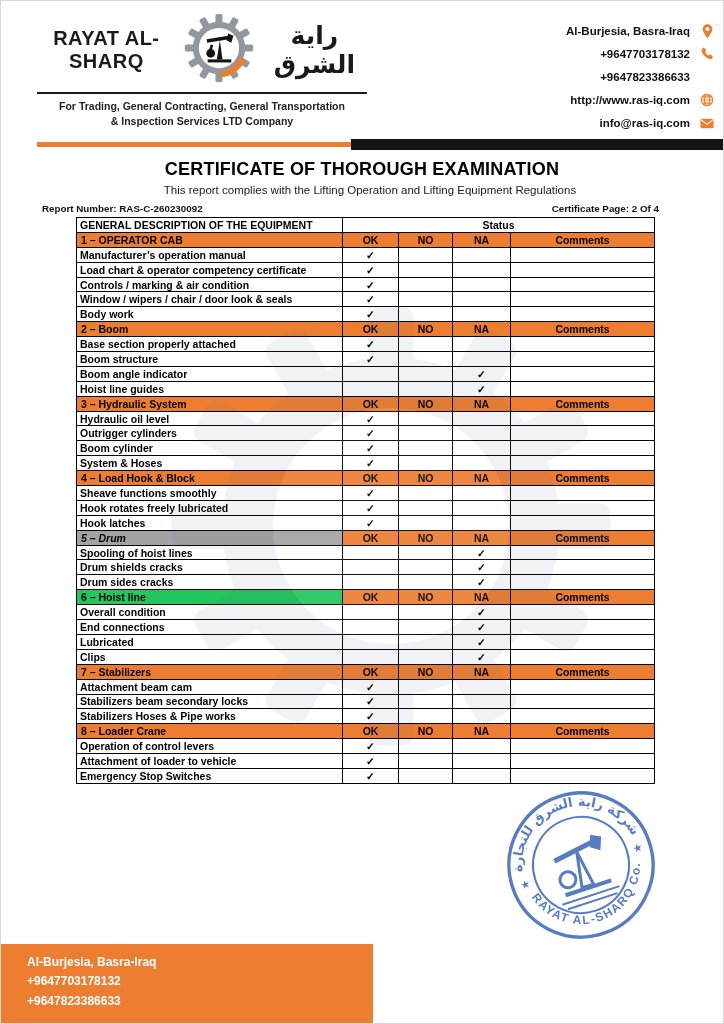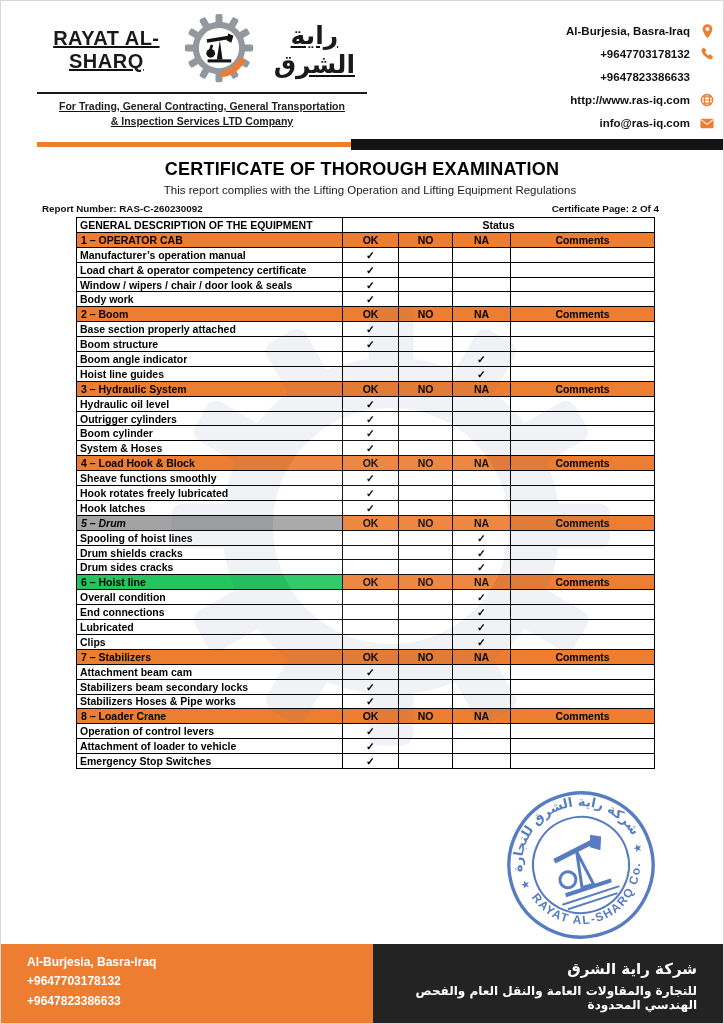--- a/index.html
+++ b/index.html
@@ -9,21 +9,21 @@
     width: 724px; height: 1024px;
     margin: 0 auto;
     background: #fff;
     font-family: "Liberation Sans", sans-serif;
     color: #111;
     overflow: hidden;
     border: 1px solid #d8d8d8;
   }
   
   .header { display:flex; justify-content:space-between; padding:12px 8px 0 36px; height:134px; }
-  .logo-block { width:330px; text-align:center;text-decoration:underline; }
+  .logo-block { width:330px; text-align:center; }
   .logo-row { display:flex; align-items:center; justify-content:center; gap:8px; }
   .company-en { font-weight:bold; font-size:20px; letter-spacing:.5px; color:#1a1a1a; }
   .company-ar { font-weight:bold; font-size:25px; font-family:"DejaVu Sans", sans-serif; color:#1a1a1a; }
   .taglines { margin-top:5px; border-top:2px solid #1a1a1a; padding-top:5px;
               font-size:10.5px; font-weight:bold; color:#222; line-height:1.4; }
   .contact-list { width:200px; padding-top:10px; display:flex; flex-direction:column; gap:7px; }
   .contact-row { display:flex; justify-content:flex-end; align-items:center; gap:9px;
                  font-size:11.5px; font-weight:bold; color:#111; height:16px; }
   .contact-row .ic { width:16px; height:16px; flex:0 0 16px; display:flex; align-items:center; justify-content:center; }
   
@@ -210,20 +210,27 @@
           <td></td>
         </tr>
         <tr>
           <td class="lbl">Load chart &amp; operator competency certificate</td>
           <td class="c chk">✓</td>
           <td class="c chk"></td>
           <td class="c chk"></td>
           <td></td>
         </tr>
         <tr>
+          <td class="lbl">Controls / marking &amp; air condition</td>
+          <td class="c chk">✓</td>
+          <td class="c chk"></td>
+          <td class="c chk"></td>
+          <td></td>
+        </tr>
+        <tr>
           <td class="lbl">Window / wipers / chair / door look &amp; seals</td>
           <td class="c chk">✓</td>
           <td class="c chk"></td>
           <td class="c chk"></td>
           <td></td>
         </tr>
         <tr>
           <td class="lbl">Body work</td>
           <td class="c chk">✓</td>
           <td class="c chk"></td>
@@ -476,19 +483,15 @@
       </g>
     </svg>
   </div>
 
   <div class="footer">
     <div class="footer-left" style="background: rgb(237, 125, 49);">
       <div>Al-Burjesia, Basra-Iraq</div>
       <div>+9647703178132</div>
       <div>+9647823386633</div>
     </div>
-    <div class="footer-right" style="background: rgb(35, 35, 35);">
-      <div class="footer-ar1">شركة راية الشرق</div>
-      <div class="footer-ar2">للتجارة والمقاولات العامة والنقل العام والفحص الهندسي المحدودة</div>
-    </div>
   </div>
 
 </div>
 
 </body></html>

